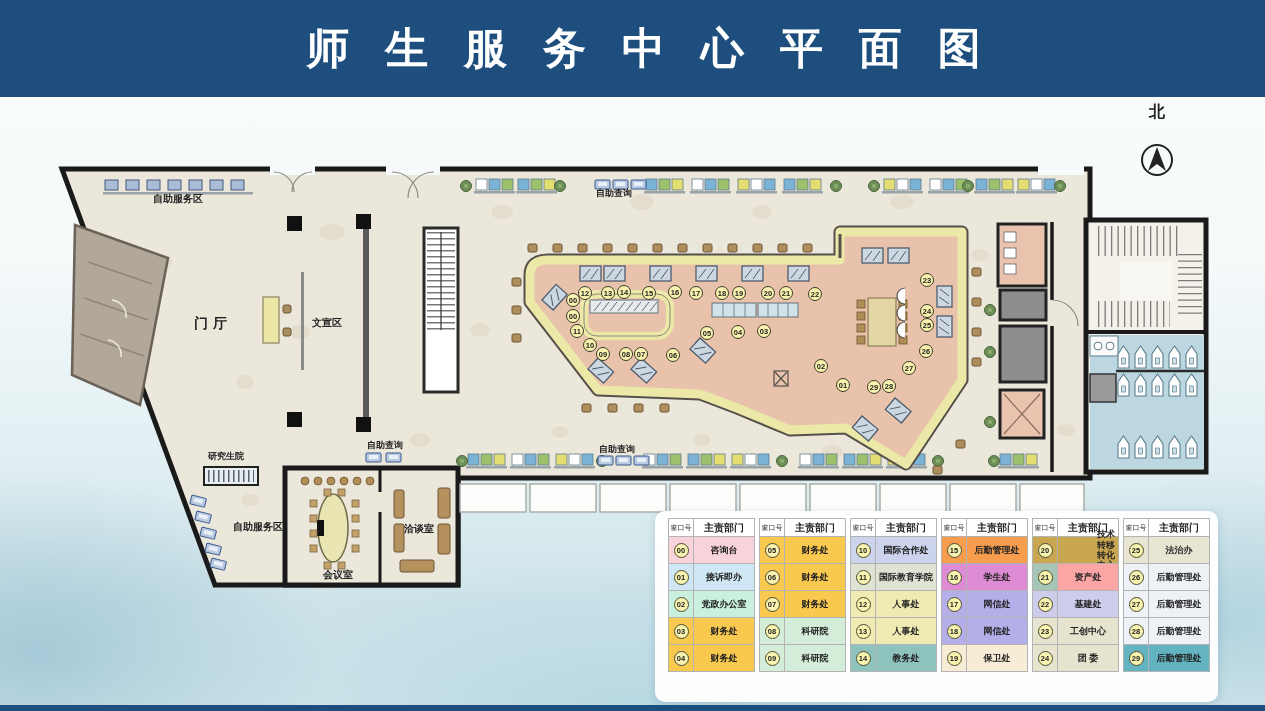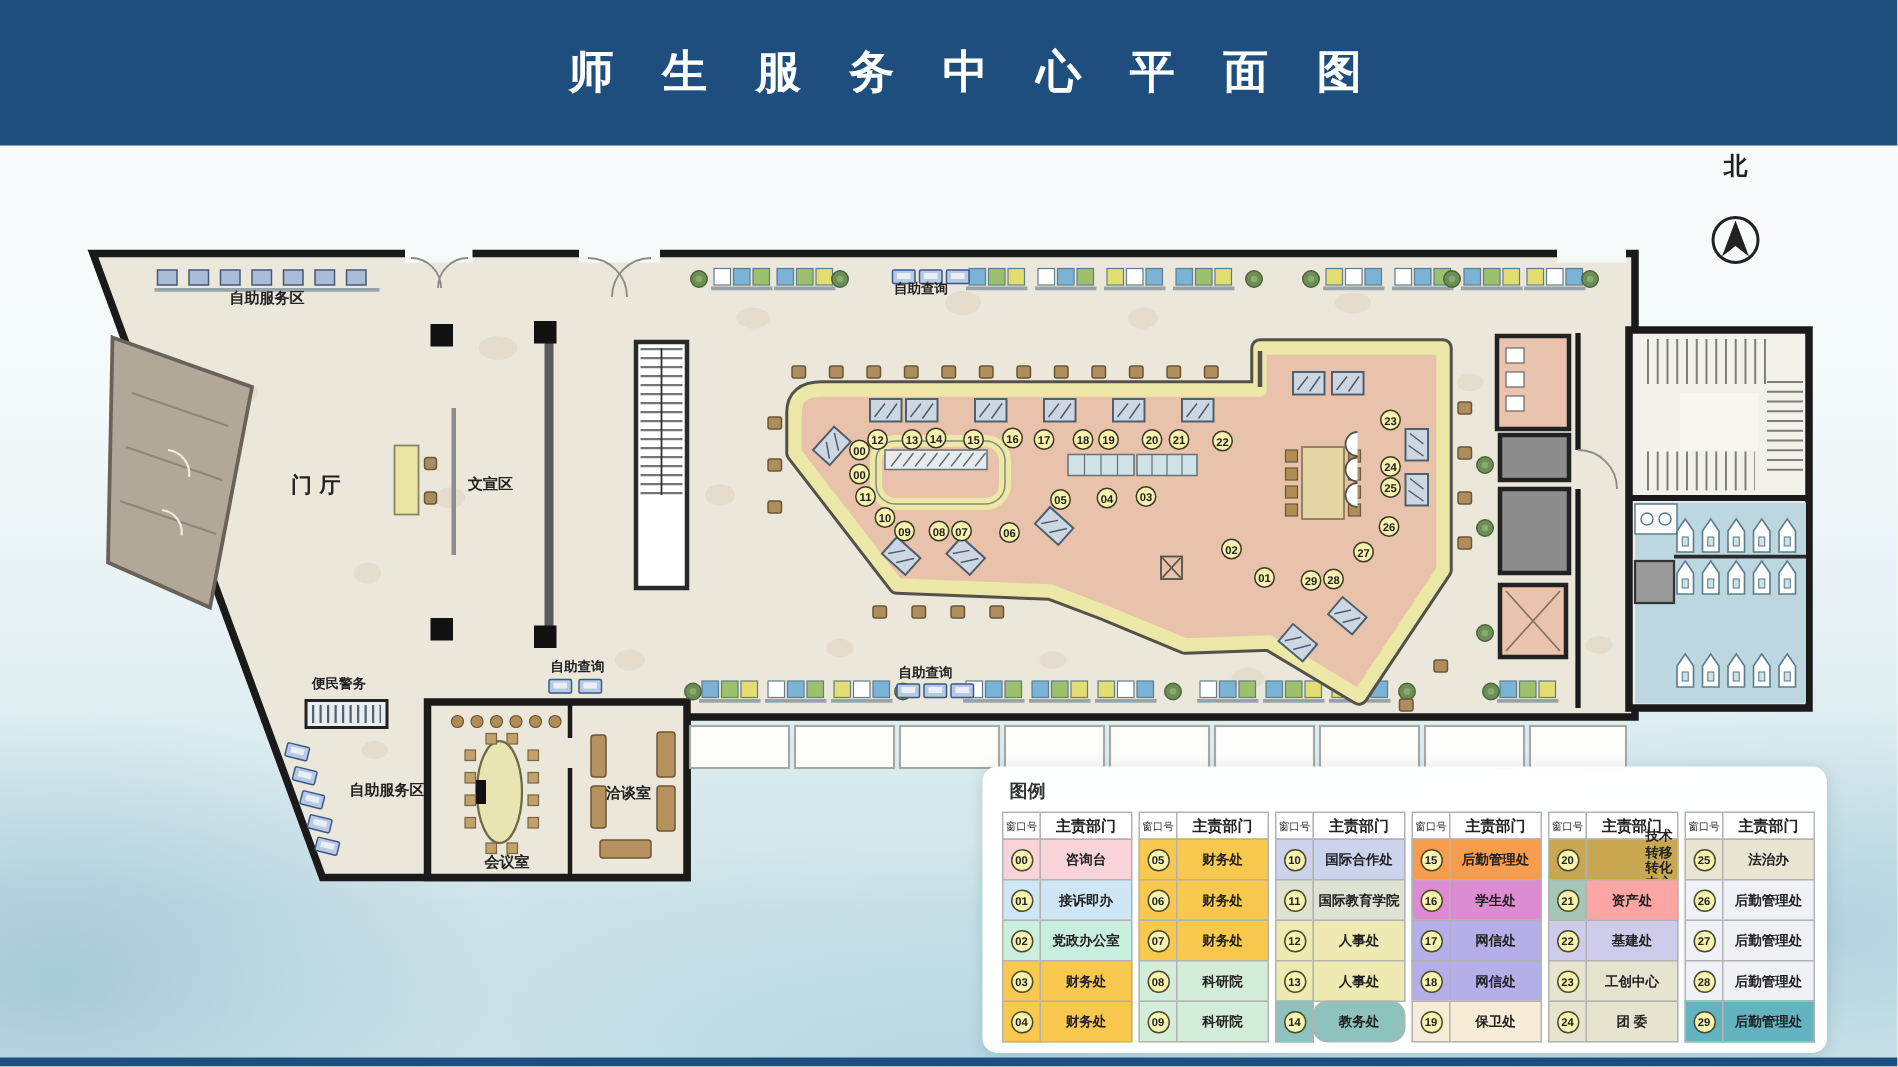--- a/index.html
+++ b/index.html
@@ -7,21 +7,21 @@
     position:relative;width:1265px;height:711px;overflow:hidden;
     font-family:"Liberation Sans","DejaVu Sans",sans-serif;
     background:
       radial-gradient(ellipse 420px 260px at 3% 92%, rgba(128,178,198,.55), rgba(128,178,198,0) 70%),
       radial-gradient(ellipse 500px 220px at 96% 88%, rgba(140,190,208,.45), rgba(140,190,208,0) 70%),
       radial-gradient(ellipse 700px 200px at 50% 100%, rgba(150,198,214,.5), rgba(150,198,214,0) 75%),
       linear-gradient(180deg,#fbfdfd 0%,#f4f9fa 38%,#e3f0f3 62%,#cfe4ea 85%,#d8eaee 100%);
   }
   .header{position:absolute;top:0;left:0;width:100%;height:97px;background:#1d4e7e;
     display:flex;align-items:center;justify-content:center;}
-  .title{color:#ffffff;font-size:30px;font-weight:bold;letter-spacing:12px;white-space:nowrap;margin-left:34px;}
+  .title{color:#ffffff;font-size:43px;font-weight:bold;letter-spacing:12px;white-space:nowrap;margin-left:34px;}
   .bottom-strip{position:absolute;left:0;bottom:0;width:100%;height:6px;background:#1d4e7e;}
   #plan-svg{position:absolute;left:0;top:0;}
   #marker-layer{position:absolute;left:0;top:0;width:1265px;height:711px;pointer-events:none;}
   .win{position:absolute;width:14px;height:14px;border-radius:50%;background:#f8f2ae;
     border:1px solid #3a3a28;box-sizing:border-box;color:#222;
     font-size:7.5px;font-weight:bold;display:flex;align-items:center;justify-content:center;
     transform:translate(-50%,-50%);}
   .plan-label{position:absolute;transform:translate(-50%,-50%);font-size:10px;color:#222;
     font-weight:bold;white-space:nowrap;}
   .north{position:absolute;left:1138px;top:104px;width:38px;text-align:center;}
@@ -439,30 +439,29 @@
       <div class="win" style="left: 889px; top: 386px;">28</div>
       <div class="win" style="left: 909px; top: 368px;">27</div>
       <div class="win" style="left: 926px; top: 351px;">26</div>
       <div class="win" style="left: 927px; top: 325px;">25</div>
       <div class="win" style="left: 927px; top: 311px;">24</div>
       <div class="win" style="left: 927px; top: 280px;">23</div>
       <div class="plan-label" style="left: 178px; top: 199px;">自助服务区</div>
       <div class="plan-label" style="left: 614px; top: 193px; font-size: 9px;">自助查询</div>
       <div class="plan-label" style="left: 213px; top: 324px; font-size: 14px; letter-spacing: 5px;">门厅</div>
       <div class="plan-label" style="left: 327px; top: 323px;">文宣区</div>
-      <div class="plan-label" style="left: 226px; top: 456px; font-size: 9px;">便民警务</div>
+      <div class="plan-label" style="left: 226px; top: 456px; font-size: 9px;">研究生院</div>
       <div class="plan-label" style="left: 385px; top: 445px; font-size: 9px;">自助查询</div>
       <div class="plan-label" style="left: 258px; top: 527px;">自助服务区</div>
       <div class="plan-label" style="left: 338px; top: 575px;">会议室</div>
       <div class="plan-label" style="left: 419px; top: 529px;">洽谈室</div>
       <div class="plan-label" style="left: 617px; top: 449px; font-size: 9px;">自助查询</div>
     </div>
 
   <div class="legend">
-    <div class="legend-title">图例</div>
     <div class="legend-cols" id="legend-cols">
         <div class="ltable">
           <div class="lcell lhead-no">窗口号</div>
           <div class="lcell lhead-dept">主责部门</div>
           <div class="lcell lrow-no" style="background: rgb(249, 211, 218);">
             <span class="lnum">00</span>
           </div>
           <div class="lcell lrow-dept" style="background: rgb(249, 211, 218);">咨询台</div>
           <div class="lcell lrow-no" style="background: rgb(207, 231, 244);">
             <span class="lnum">01</span>
@@ -520,21 +519,21 @@
             <span class="lnum">12</span>
           </div>
           <div class="lcell lrow-dept" style="background: rgb(239, 234, 178);">人事处</div>
           <div class="lcell lrow-no" style="background: rgb(239, 234, 178);">
             <span class="lnum">13</span>
           </div>
           <div class="lcell lrow-dept" style="background: rgb(239, 234, 178);">人事处</div>
           <div class="lcell lrow-no" style="background: rgb(142, 194, 188);">
             <span class="lnum">14</span>
           </div>
-          <div class="lcell lrow-dept" style="background: rgb(142, 194, 188); border-radius: 10px;">教务处</div>
+          <div class="lcell lrow-dept" style="background: rgb(142, 194, 188);">教务处</div>
         </div>
         <div class="ltable">
           <div class="lcell lhead-no">窗口号</div>
           <div class="lcell lhead-dept">主责部门</div>
           <div class="lcell lrow-no" style="background: rgb(247, 157, 77);">
             <span class="lnum">15</span>
           </div>
           <div class="lcell lrow-dept" style="background: rgb(247, 157, 77);">后勤管理处</div>
           <div class="lcell lrow-no" style="background: rgb(221, 139, 211);">
             <span class="lnum">16</span>

